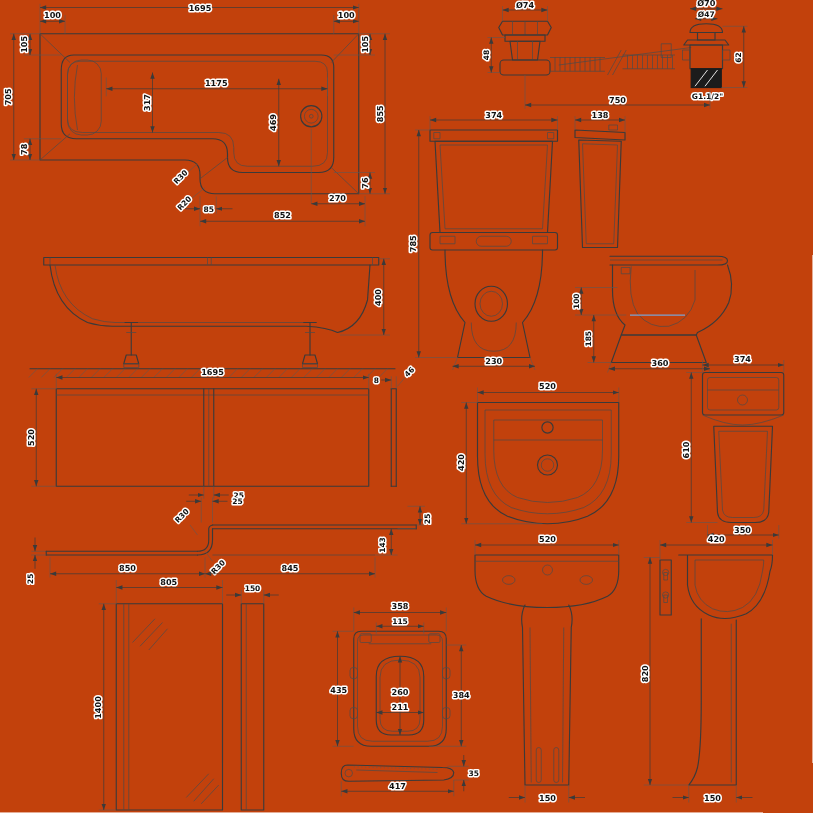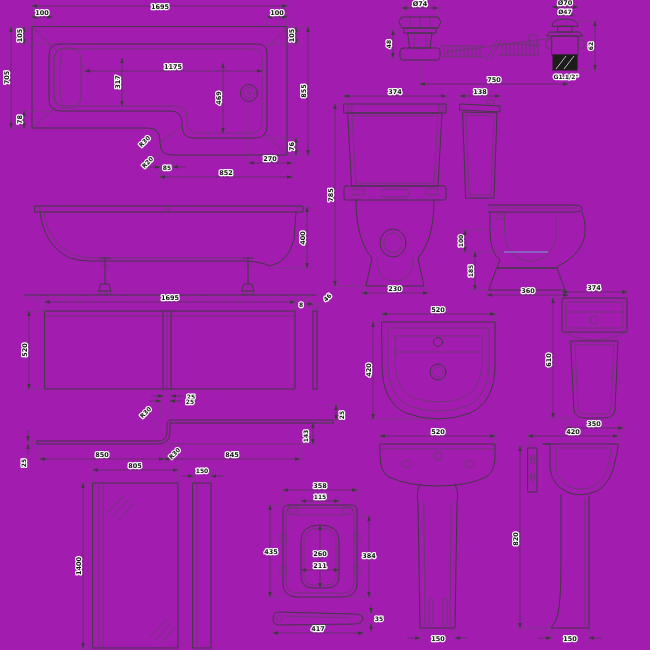--- a/index.html
+++ b/index.html
@@ -1,16 +1,16 @@
 <!DOCTYPE html>
 <html><head>
 <meta charset="utf-8">
 <style>
   html,body{margin:0;padding:0;background:#fff;}
-  #sheet{position:relative;width:650px;height:650px;background:#a21caf;overflow:hidden;}
+  #sheet{position:relative;width:650px;height:650px;background:#c2410c;overflow:hidden;}
   svg{display:block;}
   .ln{fill:none;stroke:#3a3a3a;stroke-width:0.9;stroke-linejoin:round;stroke-linecap:round;}
   .ln2{fill:none;stroke:#4a4a4a;stroke-width:0.55;stroke-linejoin:round;}
   .dm{fill:none;stroke:#3a3a3a;stroke-width:0.55;}
   .ext{fill:none;stroke:#5a5a5a;stroke-width:0.45;}
   .wl{fill:none;stroke:#7aa3d4;stroke-width:1;}
   .fillDark{fill:#1c1c1c;stroke:#1c1c1c;}
   text{font:bold 6.5px "DejaVu Sans", sans-serif;fill:#111;text-anchor:middle;
        paint-order:stroke;stroke:#ffffff;stroke-width:2.4px;stroke-linejoin:round;}
   .small{font-size:6px;}

